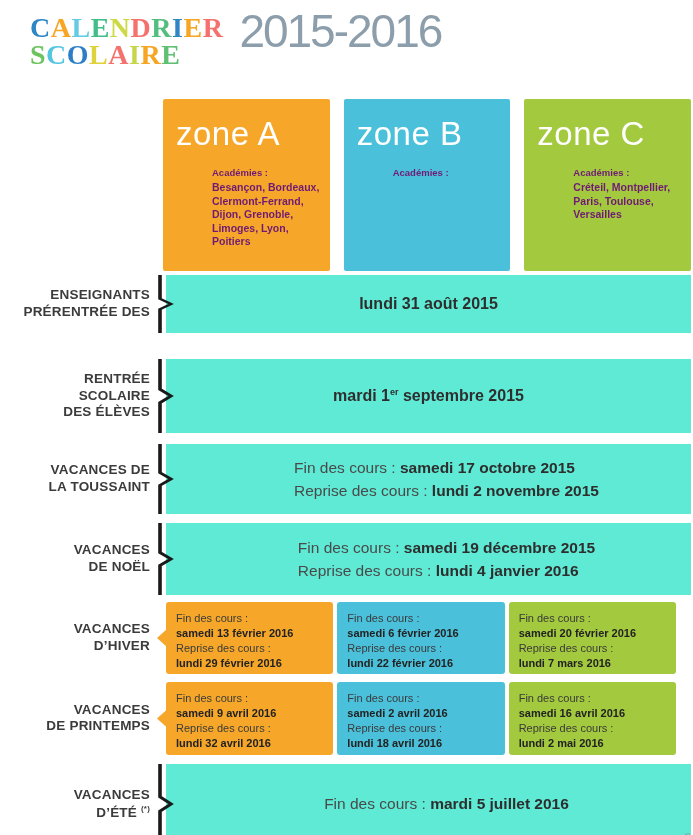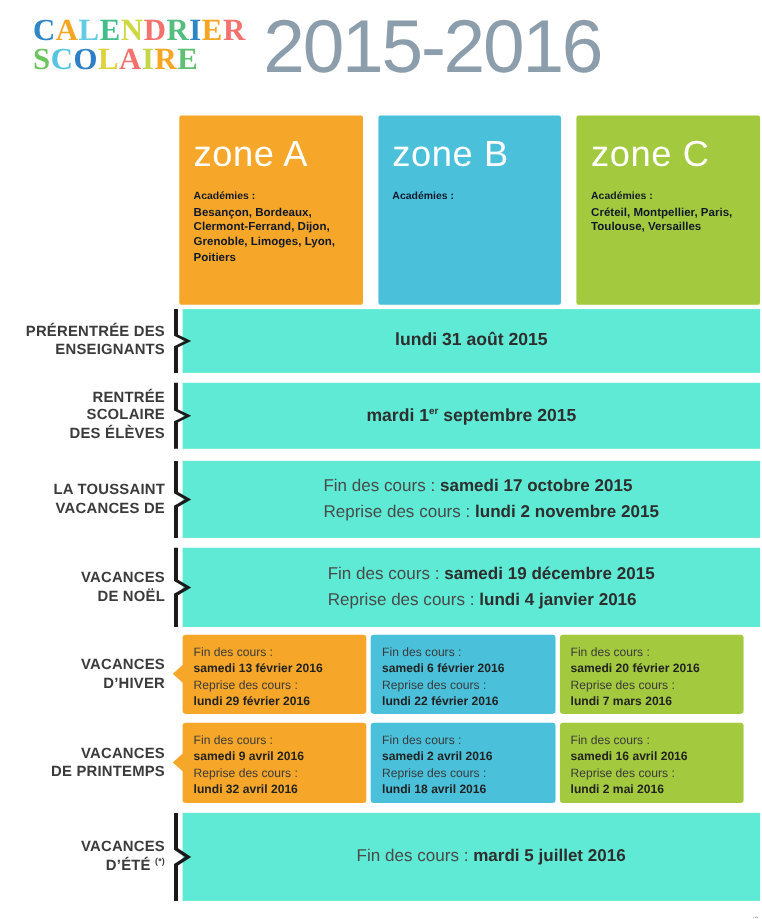--- a/index.html
+++ b/index.html
@@ -3,28 +3,28 @@
 <meta charset="utf-8">
 <style>
   html,body{margin:0;padding:0;background:#fff;}
   .page{position:relative;width:693px;height:835px;background:#fff;overflow:hidden;
         font-family:"Liberation Sans",sans-serif;}
 
   
   .header{display:flex;align-items:flex-start;padding:14px 0 0 30px;}
   .logo{font-weight:800;font-size:28px;line-height:0.98;letter-spacing:0.5px;font-family:Liberation Serif, serif;}
   .logo .ln{display:block;white-space:nowrap;}
-  .year{font-size:68px;line-height:0.95;margin-left:16px;margin-top:-4px;
+  .year{font-size:46px;line-height:0.95;margin-left:16px;margin-top:-4px;
         font-weight:400;letter-spacing:-2px;}
 
   
   .zones-row{display:flex;gap:14px;margin:30px 2px 0 163px;}
   .zone{flex:1;height:172px;border-radius:2px;box-sizing:border-box;}
   .zone-title{color:#fff;font-size:33px;font-weight:400;padding:16px 0 0 13px;letter-spacing:0.5px;}
-  .acads{padding:14px 4px 0 13px;color:#0f172a;}
+  .acads{padding:14px 4px 0 13px;color:#701a75;margin-left:36px;}
   .acads .alabel{font-size:9.5px;font-weight:bold;margin-bottom:3px;}
   .acads .alist{font-size:10.5px;font-weight:bold;line-height:1.3;}
 
   
   .row{display:flex;align-items:stretch;}
   .row-label{width:150px;text-align:right;font-weight:bold;font-size:13.5px;color:#3B3B3B;
              line-height:1.22;align-self:center;letter-spacing:0.2px;}
   .row-label sup{font-size:8px;}
   .connector{width:16px;position:relative;z-index:2;flex:none;}
   .connector svg{position:absolute;left:8px;top:0;width:15px;height:100%;overflow:visible;}
@@ -36,21 +36,21 @@
   .dbl b{color:#2E2E2E;}
 
   .zone-cells{flex:1;display:flex;gap:4px;margin-right:17px;}
   .zcell{flex:1;border-radius:3px;padding:9px 6px 8px 10px;font-size:11px;color:#3A3A3A;
          line-height:1.38;box-sizing:border-box;position:relative;}
   .zcell b{color:#222;}
   .tail{position:absolute;left:-9px;top:50%;transform:translateY(-50%);
         width:10px;height:18px;clip-path:polygon(100% 0,100% 100%,0 50%);}
 
   .mt1{margin-top:4px;height:58px;}
-  .mt2{margin-top:9px;height:60px;}
+  .mt2{margin-top:26px;height:74px;}
   .mt3{margin-top:11px;height:70px;}
   .mt4{margin-top:9px;height:72px;}
   .mt5{margin-top:7px;height:72px;}
   .mt6{margin-top:8px;height:73px;}
   .mt7{margin-top:9px;height:80px;}
 
   
   .credit{position:absolute;right:2px;bottom:2px;transform:rotate(-90deg);
           transform-origin:bottom right;white-space:nowrap;font-size:6.5px;color:#8a8a8a;}
 </style>
@@ -85,22 +85,22 @@
       <div class="zone-title">zone C</div>
       <div class="acads">
         <div class="alabel">Académies :</div>
         <div class="alist">Créteil, Montpellier, Paris, Toulouse, Versailles</div>
       </div>
     </div>
   </div>
 
   <div class="row mt1">
     <div class="row-label">
+      <div>ENSEIGNANTS</div>
       <div>PRÉRENTRÉE DES</div>
-      <div>ENSEIGNANTS</div>
     </div>
     <div class="connector">
       <svg viewBox="0 0 15 100" preserveAspectRatio="none">
         <polyline points="2,0 2,41 13,50 2,59 2,100" fill="none" stroke="#1a1a1a" stroke-width="3.6"></polyline>
       </svg>
     </div>
     <div class="row-body">
       <span class="single-date">lundi 31 août 2015</span>
     </div>
   </div>
@@ -116,22 +116,22 @@
         <polyline points="2,0 2,41 13,50 2,59 2,100" fill="none" stroke="#1a1a1a" stroke-width="3.6"></polyline>
       </svg>
     </div>
     <div class="row-body">
       <span class="single-date"><span>mardi 1</span><sup style="font-size:9px;">er</sup><span> septembre 2015</span></span>
     </div>
   </div>
 
   <div class="row mt3">
     <div class="row-label">
+      <div>VACANCES DE</div>
       <div>LA TOUSSAINT</div>
-      <div>VACANCES DE</div>
     </div>
     <div class="connector">
       <svg viewBox="0 0 15 100" preserveAspectRatio="none">
         <polyline points="2,0 2,41 13,50 2,59 2,100" fill="none" stroke="#1a1a1a" stroke-width="3.6"></polyline>
       </svg>
     </div>
     <div class="row-body">
       <div class="dbl">
         <div><span>Fin des cours : </span><b>samedi 17 octobre 2015</b></div>
         <div><span>Reprise des cours : </span><b>lundi 2 novembre 2015</b></div>

